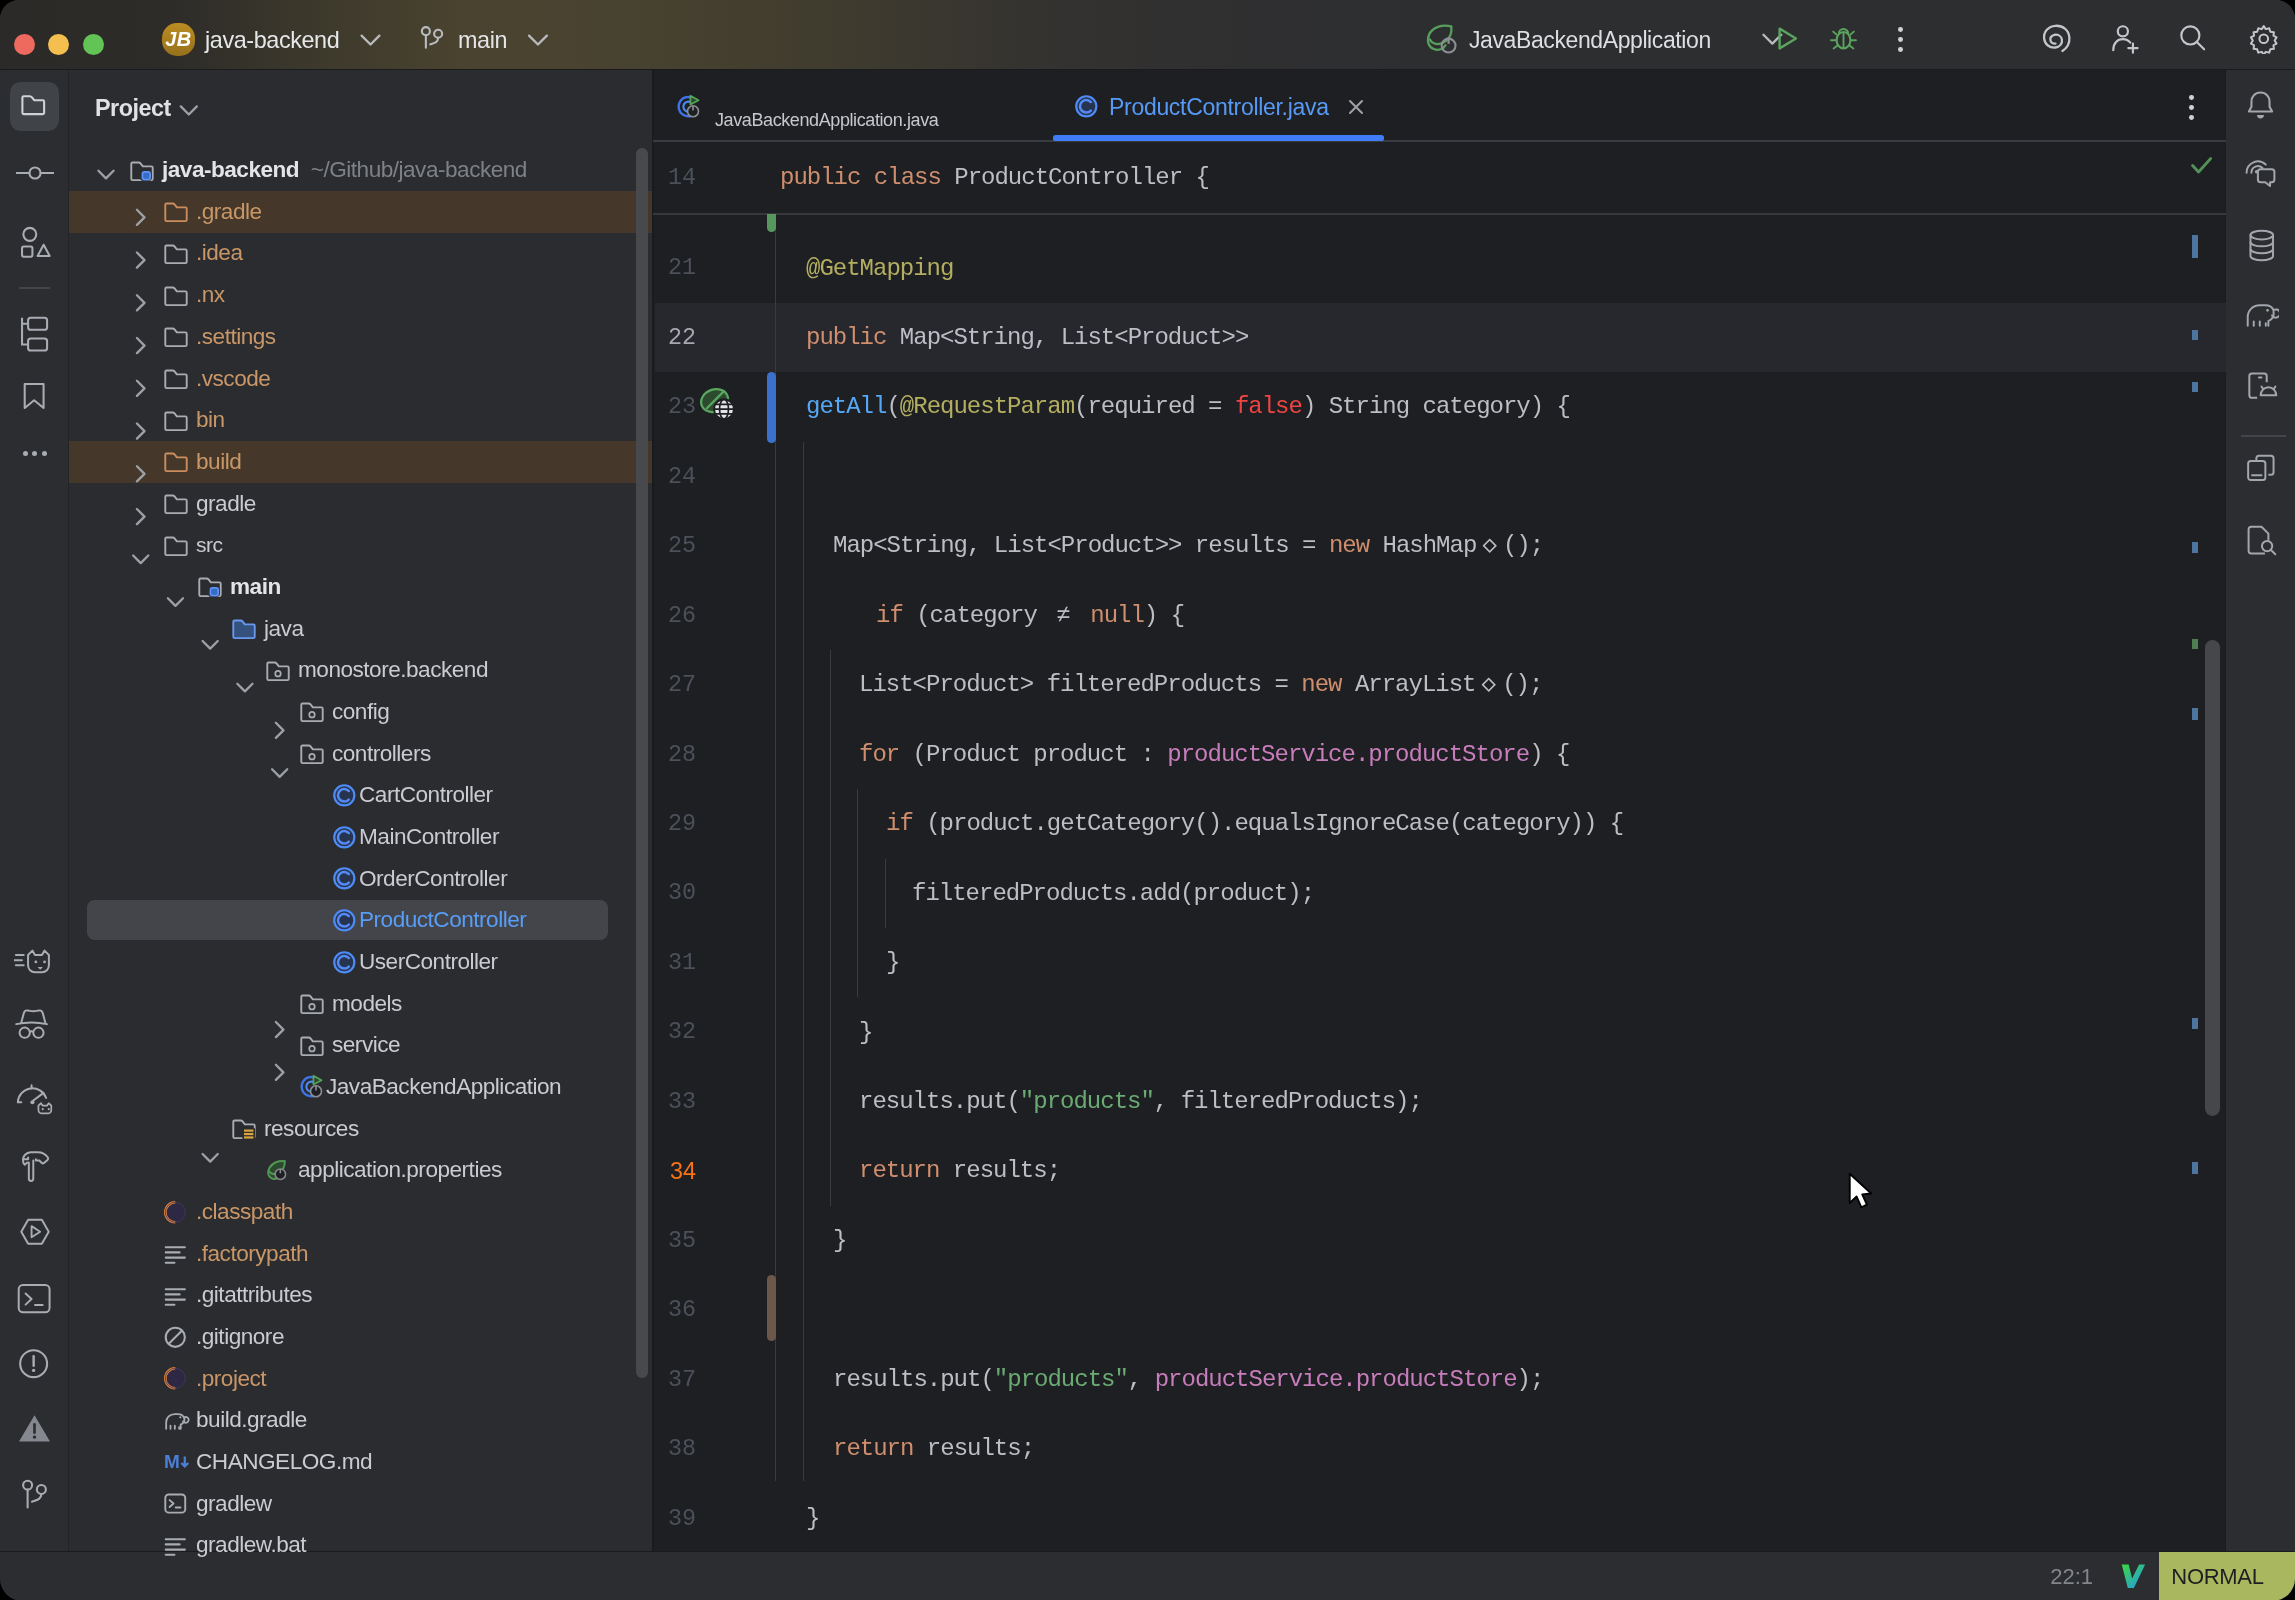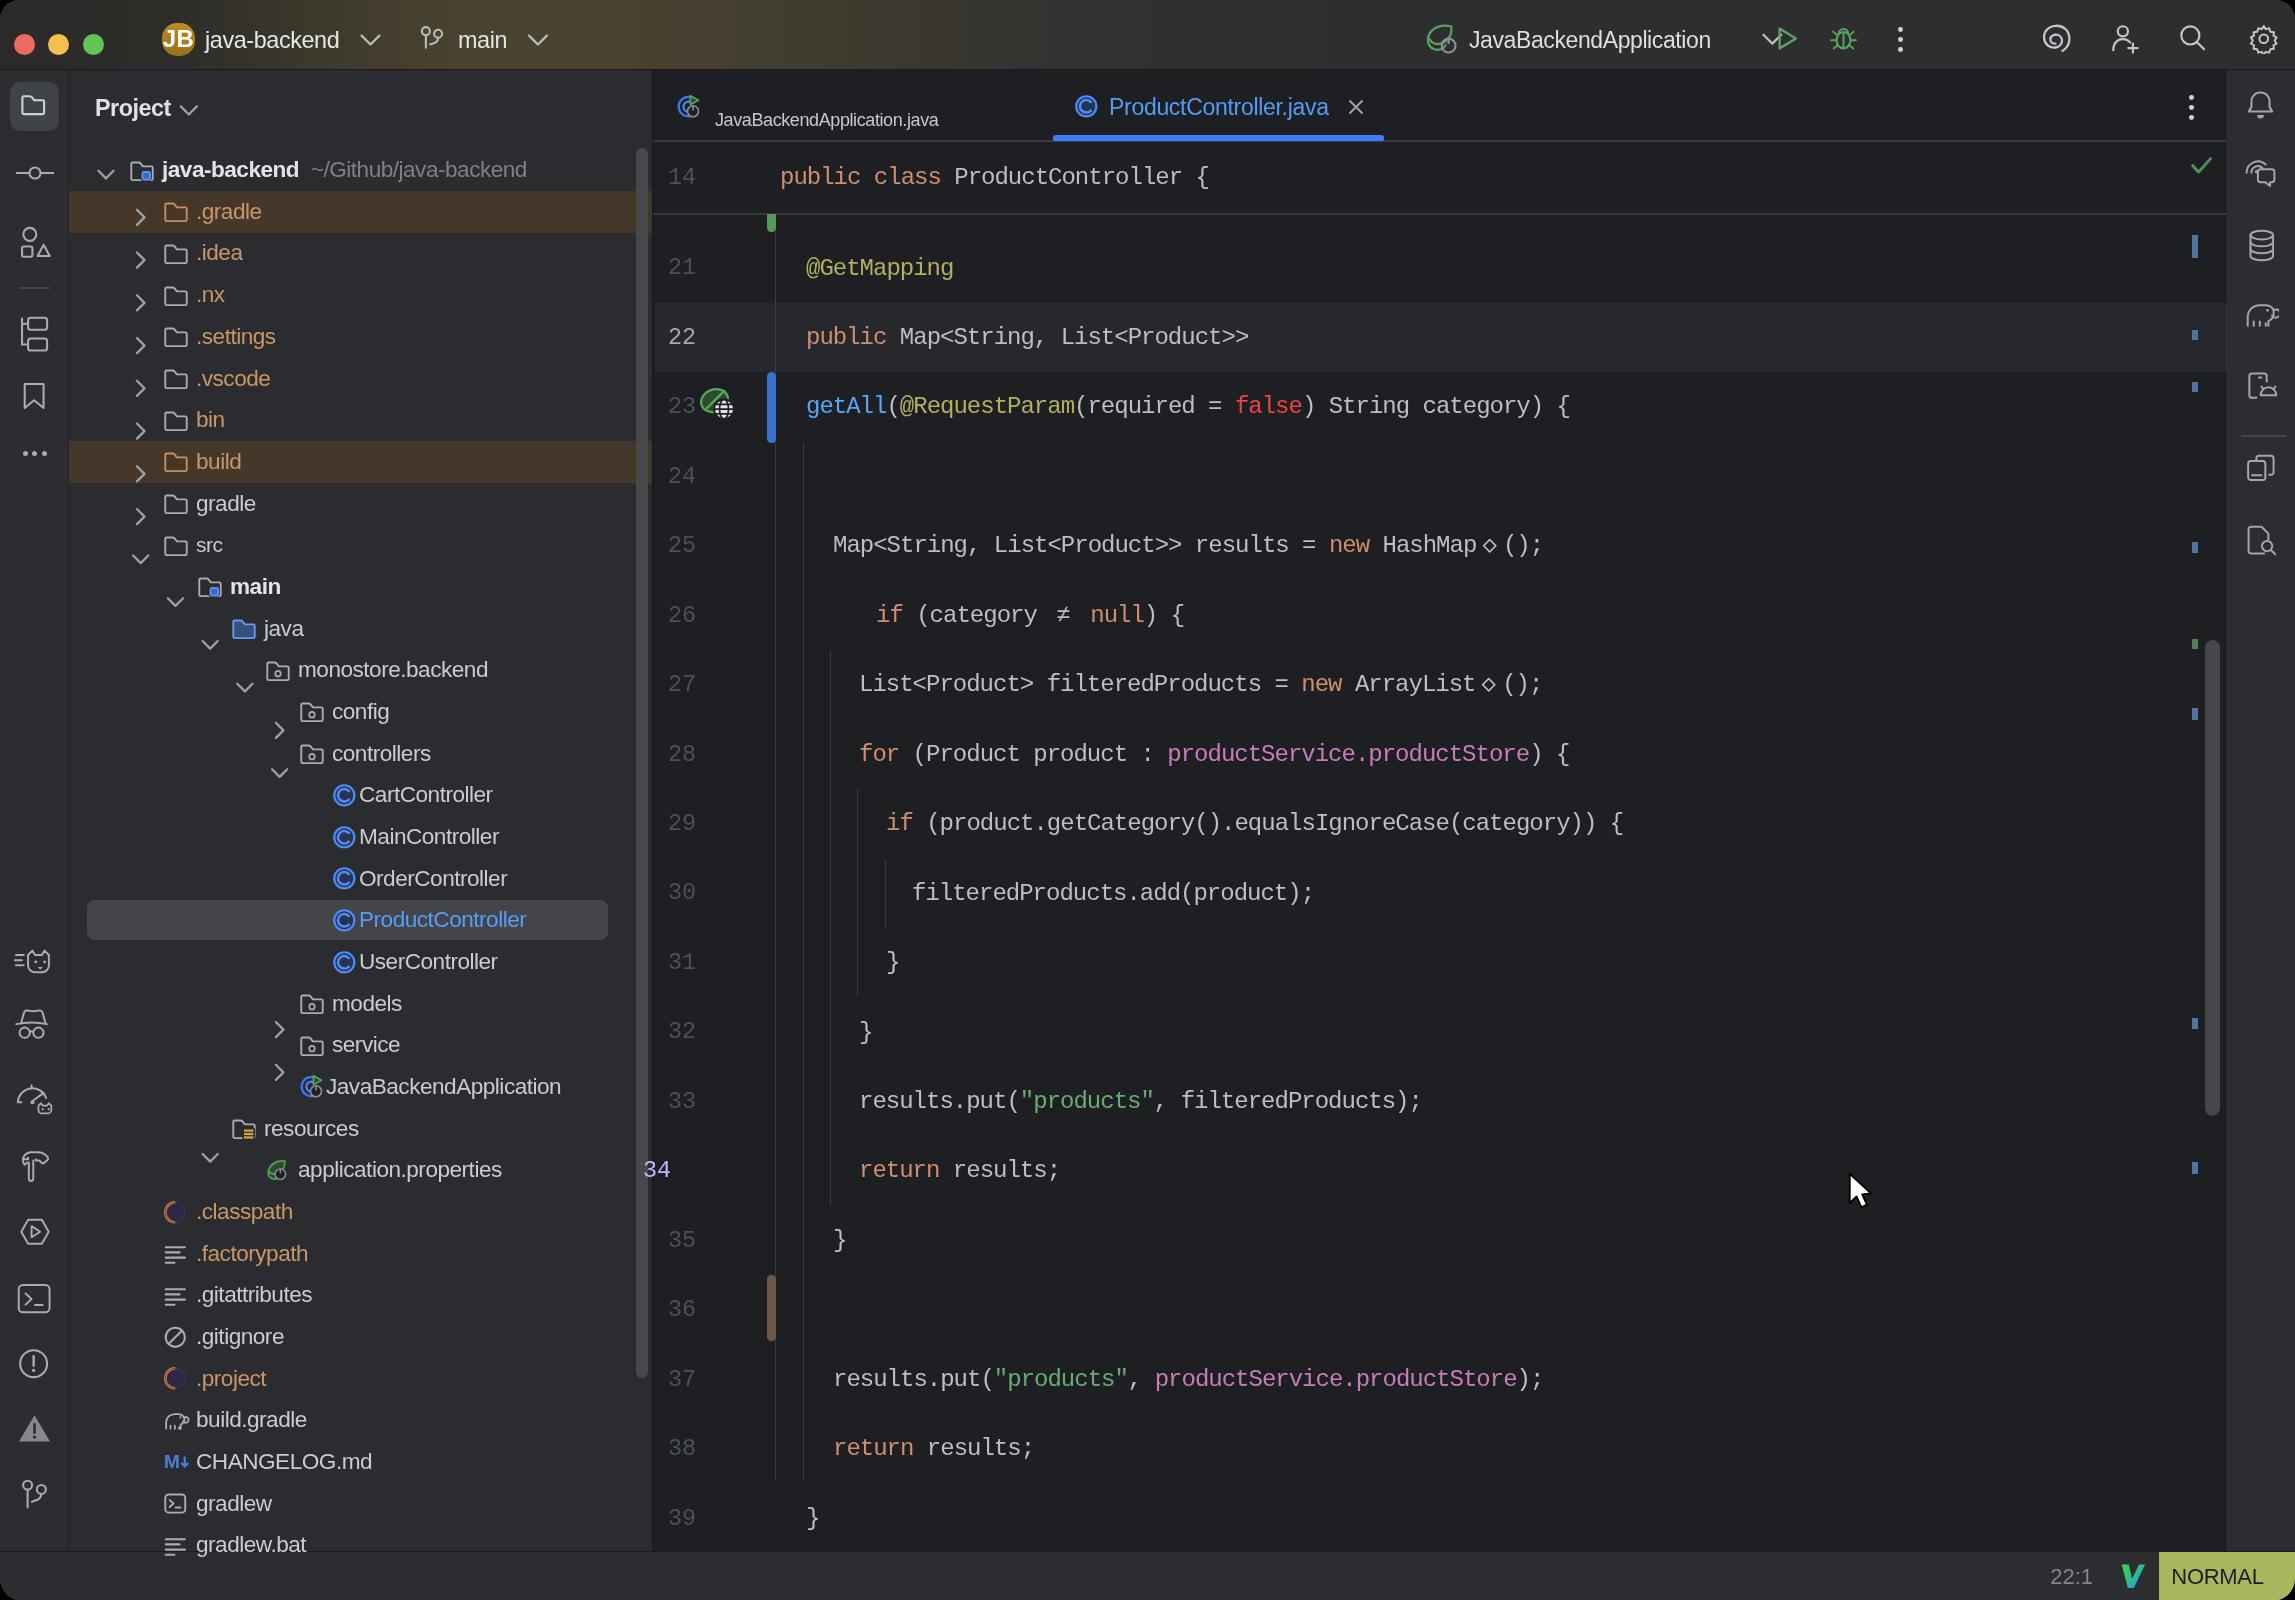--- a/index.html
+++ b/index.html
@@ -14,21 +14,21 @@
 <div style="position:absolute;left:2226px;top:69px;width:69px;height:1483px;background:#2b2d30;"></div>
 <div style="position:absolute;left:0;top:1552px;width:2295px;height:49px;background:#2b2d30;"></div>
 <div style="position:absolute;left:68px;top:69px;width:0.9px;height:1483px;background:#222427;"></div>
 <div style="position:absolute;left:652px;top:69px;width:1.7px;height:1483px;background:#1a1b1e;"></div>
 <div style="position:absolute;left:2225px;top:69px;width:0.9px;height:1483px;background:#1a1b1e;"></div>
 <div style="position:absolute;left:0;top:1551px;width:2295px;height:0.9px;background:#1a1b1e;"></div>
 <div style="position:absolute;left:0;top:69px;width:2295px;height:0.9px;background:#1a1b1e;"></div>
 <div style="position:absolute;left:13.5px;top:34px;width:21px;height:21px;border-radius:50%;background:#ee6a5f;"></div>
 <div style="position:absolute;left:48px;top:34px;width:21px;height:21px;border-radius:50%;background:#f5bf4f;"></div>
 <div style="position:absolute;left:83px;top:34px;width:21px;height:21px;border-radius:50%;background:#61c455;"></div>
-<div style="position:absolute;left:162px;top:22.6px;width:33px;height:33px;border-radius:15px;background:linear-gradient(180deg,#bb8d22,#96701c);color:#fff;font-size:24px;font-weight:700;display:flex;align-items:center;justify-content:center;letter-spacing:0.4px;">JB</div>
+<div style="position:absolute;left:162px;top:22.6px;width:33px;height:33px;border-radius:15px;background:linear-gradient(180deg,#bb8d22,#96701c);color:#fff;font-size:20px;font-weight:700;display:flex;align-items:center;justify-content:center;letter-spacing:0.4px;font-style:italic;">JB</div>
 <div style="position:absolute;left:205px;top:27px;height:26px;line-height:26px;font-size:23.4px;font-weight:500;letter-spacing:-0.4px;color:#e6e7e9;">java-backend</div>
 <svg style="position:absolute;left:0;top:0;overflow:visible" width="0.9" height="0.9" viewBox="0 0 1 1">
       <polyline points="406,40.0 416,50.0 426,40.0" stroke="#b8babe" stroke-width="2.6" fill="none" stroke-linecap="round" stroke-linejoin="round"></polyline>
     </svg>
 <svg style="position:absolute;left:418px;top:25px" width="28" height="28" viewBox="0 0 32 32" fill="none">
       <circle cx="9" cy="7" r="4.6" stroke="#b8babe" stroke-width="2.4"></circle>
       <circle cx="23" cy="10" r="4.6" stroke="#b8babe" stroke-width="2.4"></circle>
       <path d="M9,11.6 V26 M23,14.6 c0,5 -4,6 -9,7.5" stroke="#b8babe" stroke-width="2.4" fill="none" stroke-linecap="round"></path>
     </svg>
 <div style="position:absolute;left:458px;top:27px;height:26px;line-height:26px;font-size:23.4px;letter-spacing:-0.4px;color:#e3e4e6;">main</div>
@@ -473,21 +473,21 @@
 <div style="position:absolute;left:618px;top:810px;width:78px;height:28px;line-height:28px;text-align:right;font-family:'Liberation Mono',monospace;font-size:23.4px;color:#4b5059;">29</div>
 <pre class="cl" style="left:886px;top:789px;height:69px;line-height:69px;"><span style="color:#cf8e6d">if</span> (product.getCategory().equalsIgnoreCase(category)) {</pre>
 <div style="position:absolute;left:618px;top:879px;width:78px;height:28px;line-height:28px;text-align:right;font-family:'Liberation Mono',monospace;font-size:23.4px;color:#4b5059;">30</div>
 <pre class="cl" style="left:912px;top:859px;height:69px;line-height:69px;">filteredProducts.add(product);</pre>
 <div style="position:absolute;left:618px;top:949px;width:78px;height:28px;line-height:28px;text-align:right;font-family:'Liberation Mono',monospace;font-size:23.4px;color:#4b5059;">31</div>
 <pre class="cl" style="left:886px;top:928px;height:69px;line-height:69px;">}</pre>
 <div style="position:absolute;left:618px;top:1018px;width:78px;height:28px;line-height:28px;text-align:right;font-family:'Liberation Mono',monospace;font-size:23.4px;color:#4b5059;">32</div>
 <pre class="cl" style="left:859px;top:998px;height:69px;line-height:69px;">}</pre>
 <div style="position:absolute;left:618px;top:1088px;width:78px;height:28px;line-height:28px;text-align:right;font-family:'Liberation Mono',monospace;font-size:23.4px;color:#4b5059;">33</div>
 <pre class="cl" style="left:859px;top:1067px;height:69px;line-height:69px;">results.put(<span style="color:#6aab73">"products"</span>, filteredProducts);</pre>
-<div style="position:absolute;left:618px;top:1157px;width:78px;height:28px;line-height:28px;text-align:center;font-family:Liberation Mono, monospace;font-size:23.4px;color:#c4b5fd;">34</div>
+<div style="position:absolute;left:618px;top:1157px;width:78px;height:28px;line-height:28px;text-align:right;font-family:Liberation Sans, sans-serif;font-size:23.4px;color:#f97316;">34</div>
 <pre class="cl" style="left:859px;top:1136px;height:69px;line-height:69px;"><span style="color:#cf8e6d">return</span> results;</pre>
 <div style="position:absolute;left:618px;top:1227px;width:78px;height:28px;line-height:28px;text-align:right;font-family:'Liberation Mono',monospace;font-size:23.4px;color:#4b5059;">35</div>
 <pre class="cl" style="left:833px;top:1206px;height:69px;line-height:69px;">}</pre>
 <div style="position:absolute;left:618px;top:1296px;width:78px;height:28px;line-height:28px;text-align:right;font-family:'Liberation Mono',monospace;font-size:23.4px;color:#4b5059;">36</div>
 <div style="position:absolute;left:618px;top:1366px;width:78px;height:28px;line-height:28px;text-align:right;font-family:'Liberation Mono',monospace;font-size:23.4px;color:#4b5059;">37</div>
 <pre class="cl" style="left:833px;top:1345px;height:69px;line-height:69px;">results.put(<span style="color:#6aab73">"products"</span>, <span style="color:#c77dbb">productService.productStore</span>);</pre>
 <div style="position:absolute;left:618px;top:1435px;width:78px;height:28px;line-height:28px;text-align:right;font-family:'Liberation Mono',monospace;font-size:23.4px;color:#4b5059;">38</div>
 <pre class="cl" style="left:833px;top:1414px;height:69px;line-height:69px;"><span style="color:#cf8e6d">return</span> results;</pre>
 <div style="position:absolute;left:618px;top:1505px;width:78px;height:28px;line-height:28px;text-align:right;font-family:'Liberation Mono',monospace;font-size:23.4px;color:#4b5059;">39</div>
 <pre class="cl" style="left:806px;top:1484px;height:69px;line-height:69px;">}</pre>

